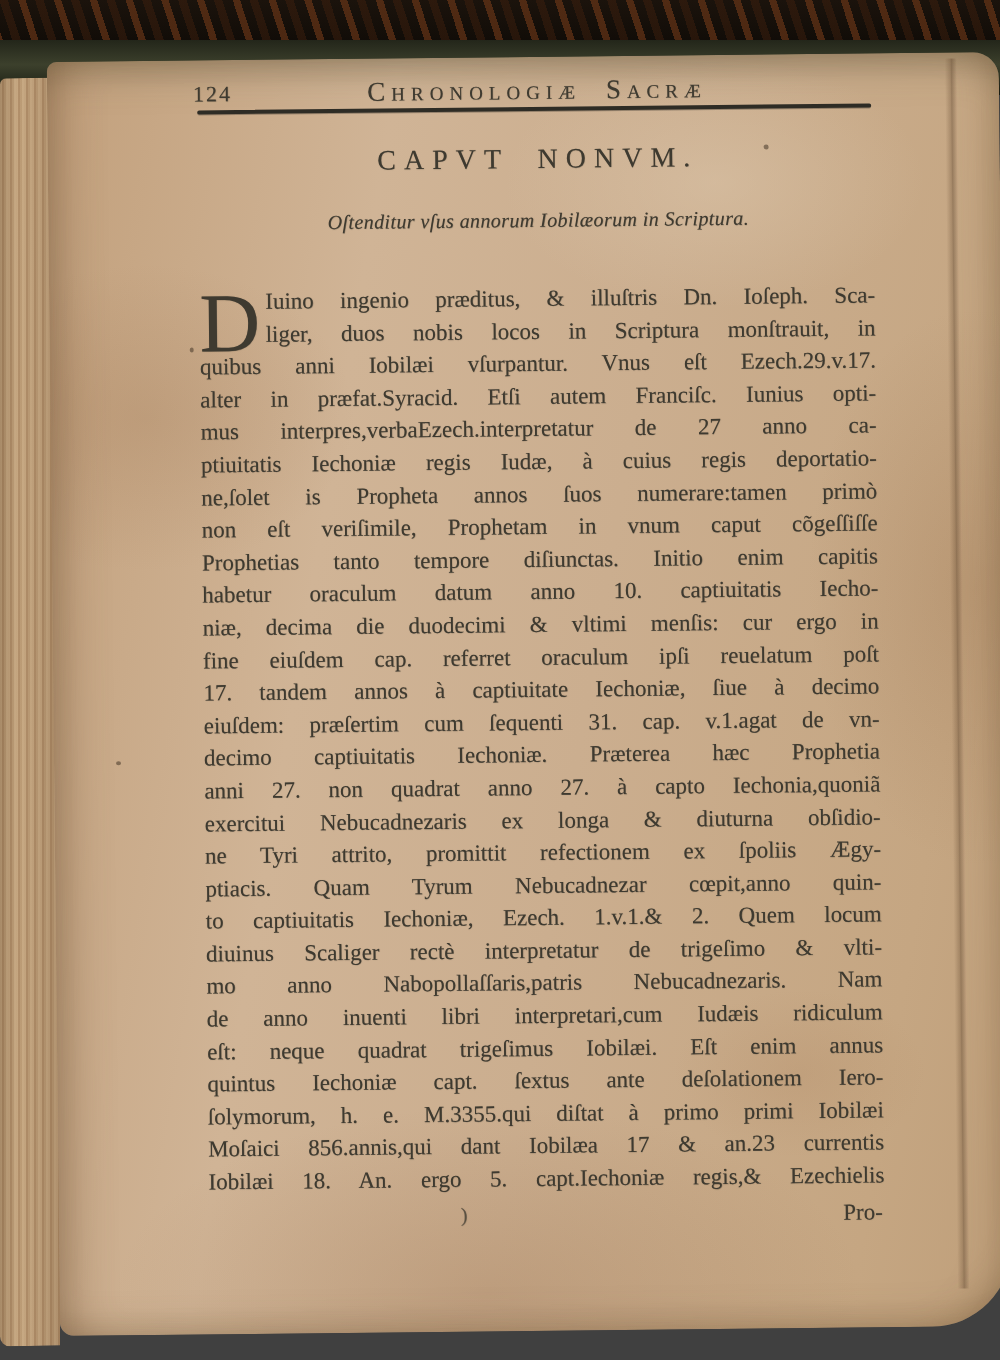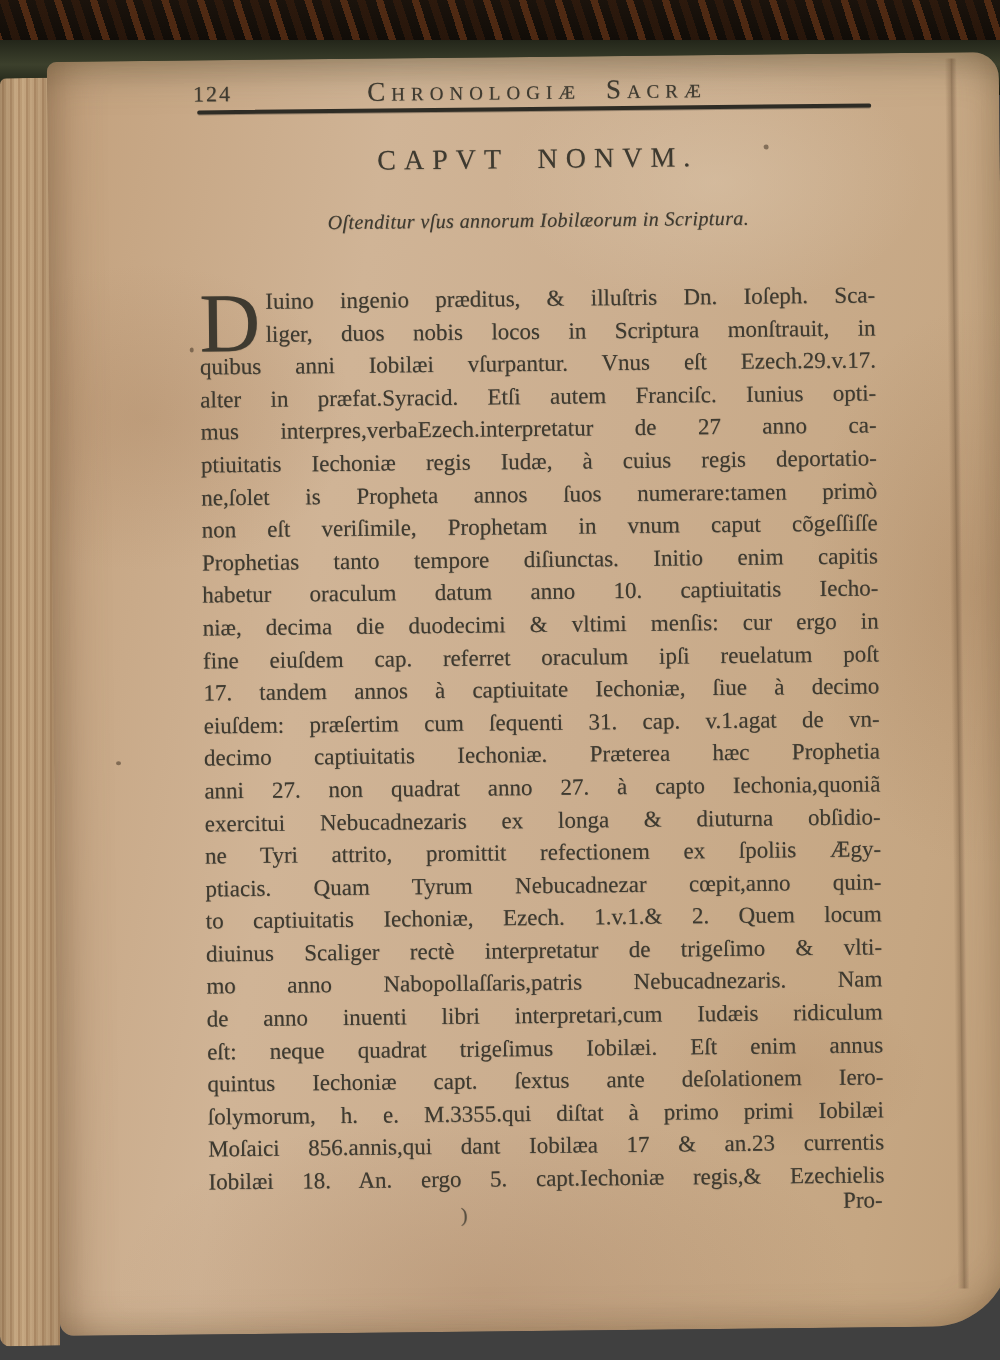--- a/index.html
+++ b/index.html
@@ -82,21 +82,21 @@
     position:absolute;left:0;top:4px;font-size:84px;line-height:66px;
   }
   .line{
     font-size:23px;line-height:32.6px;height:32.6px;
     text-align:justify;text-align-last:justify;text-justify:inter-word;
     overflow:visible;
   }
   .line.after-dropcap{padding-left:66px;}
   .catchword-row{position:absolute;top:1134px;left:0;width:676px;height:34px;}
   .signature-mark{position:absolute;left:252px;top:12px;font-size:20px;color:rgba(62,58,48,.6);}
-  .catchword{position:absolute;right:2px;top:0;font-size:23px;}
+  .catchword{position:absolute;right:2px;top:12px;font-size:23px;}
 </style>
 </head>
 <body>
 
 <div class="scene">
   <div class="binding-top"></div>
   <div class="cover-edge"></div>
   <div class="fore-edge"></div>
 
   <div class="page">

